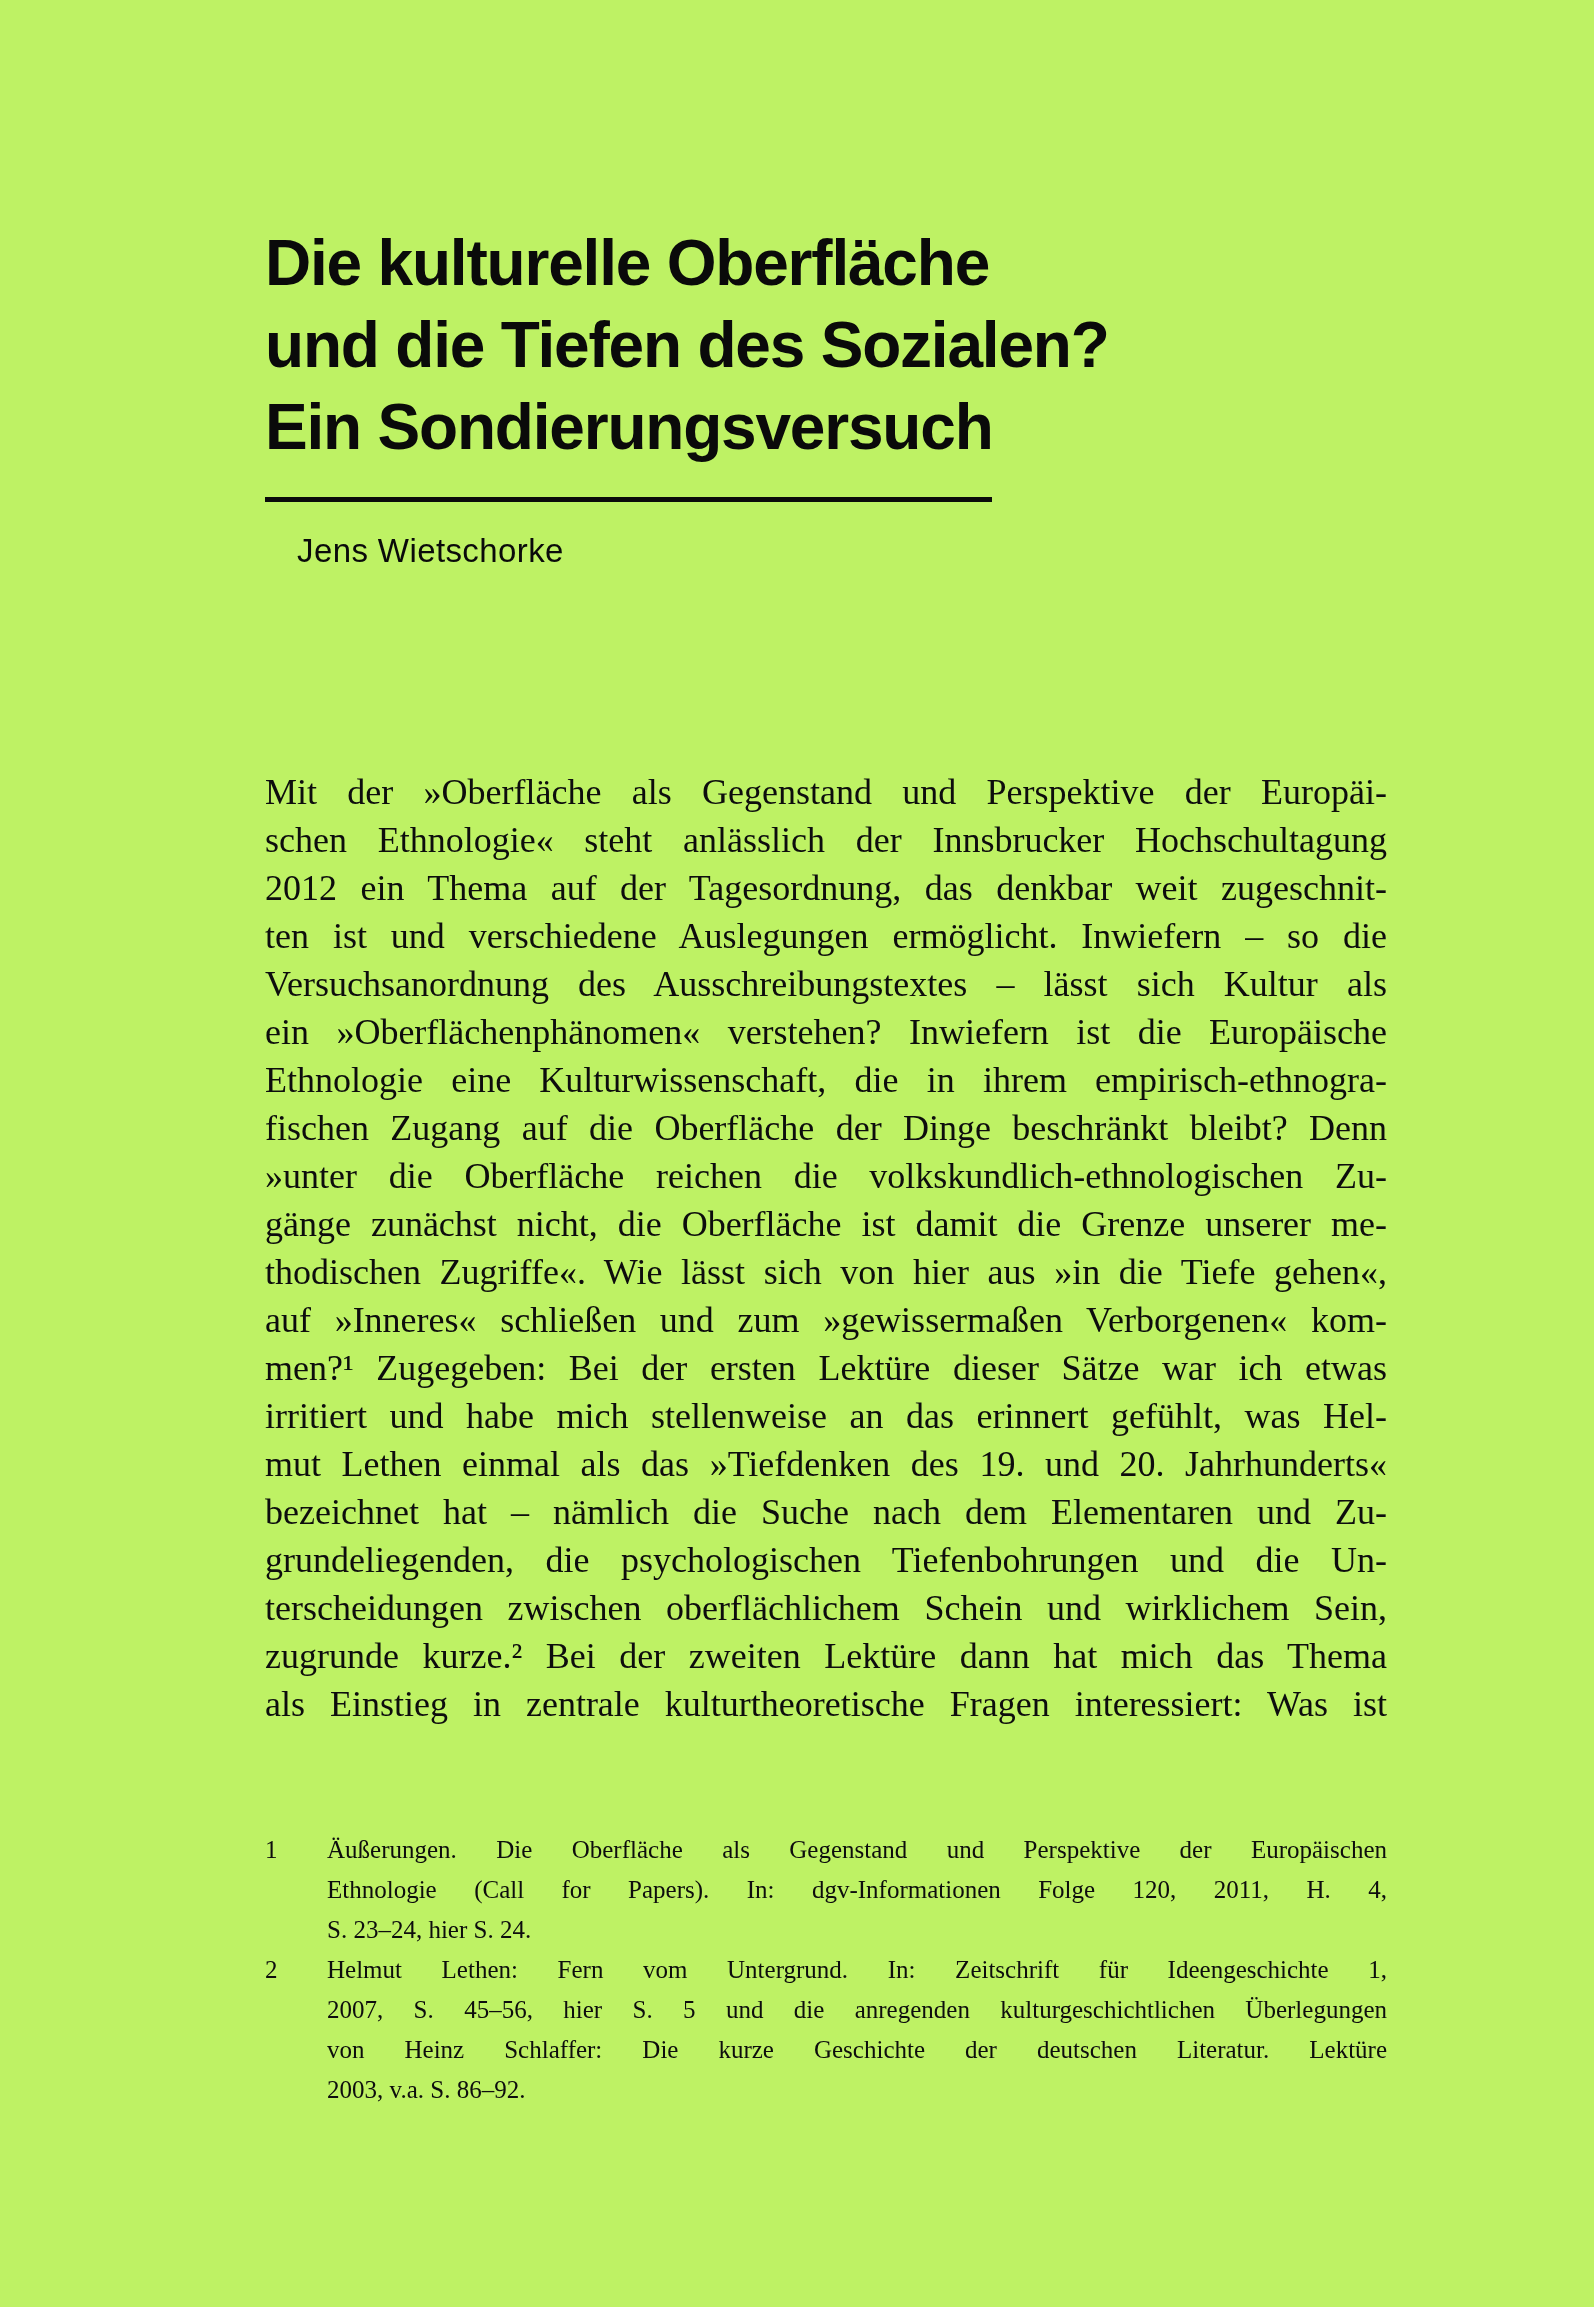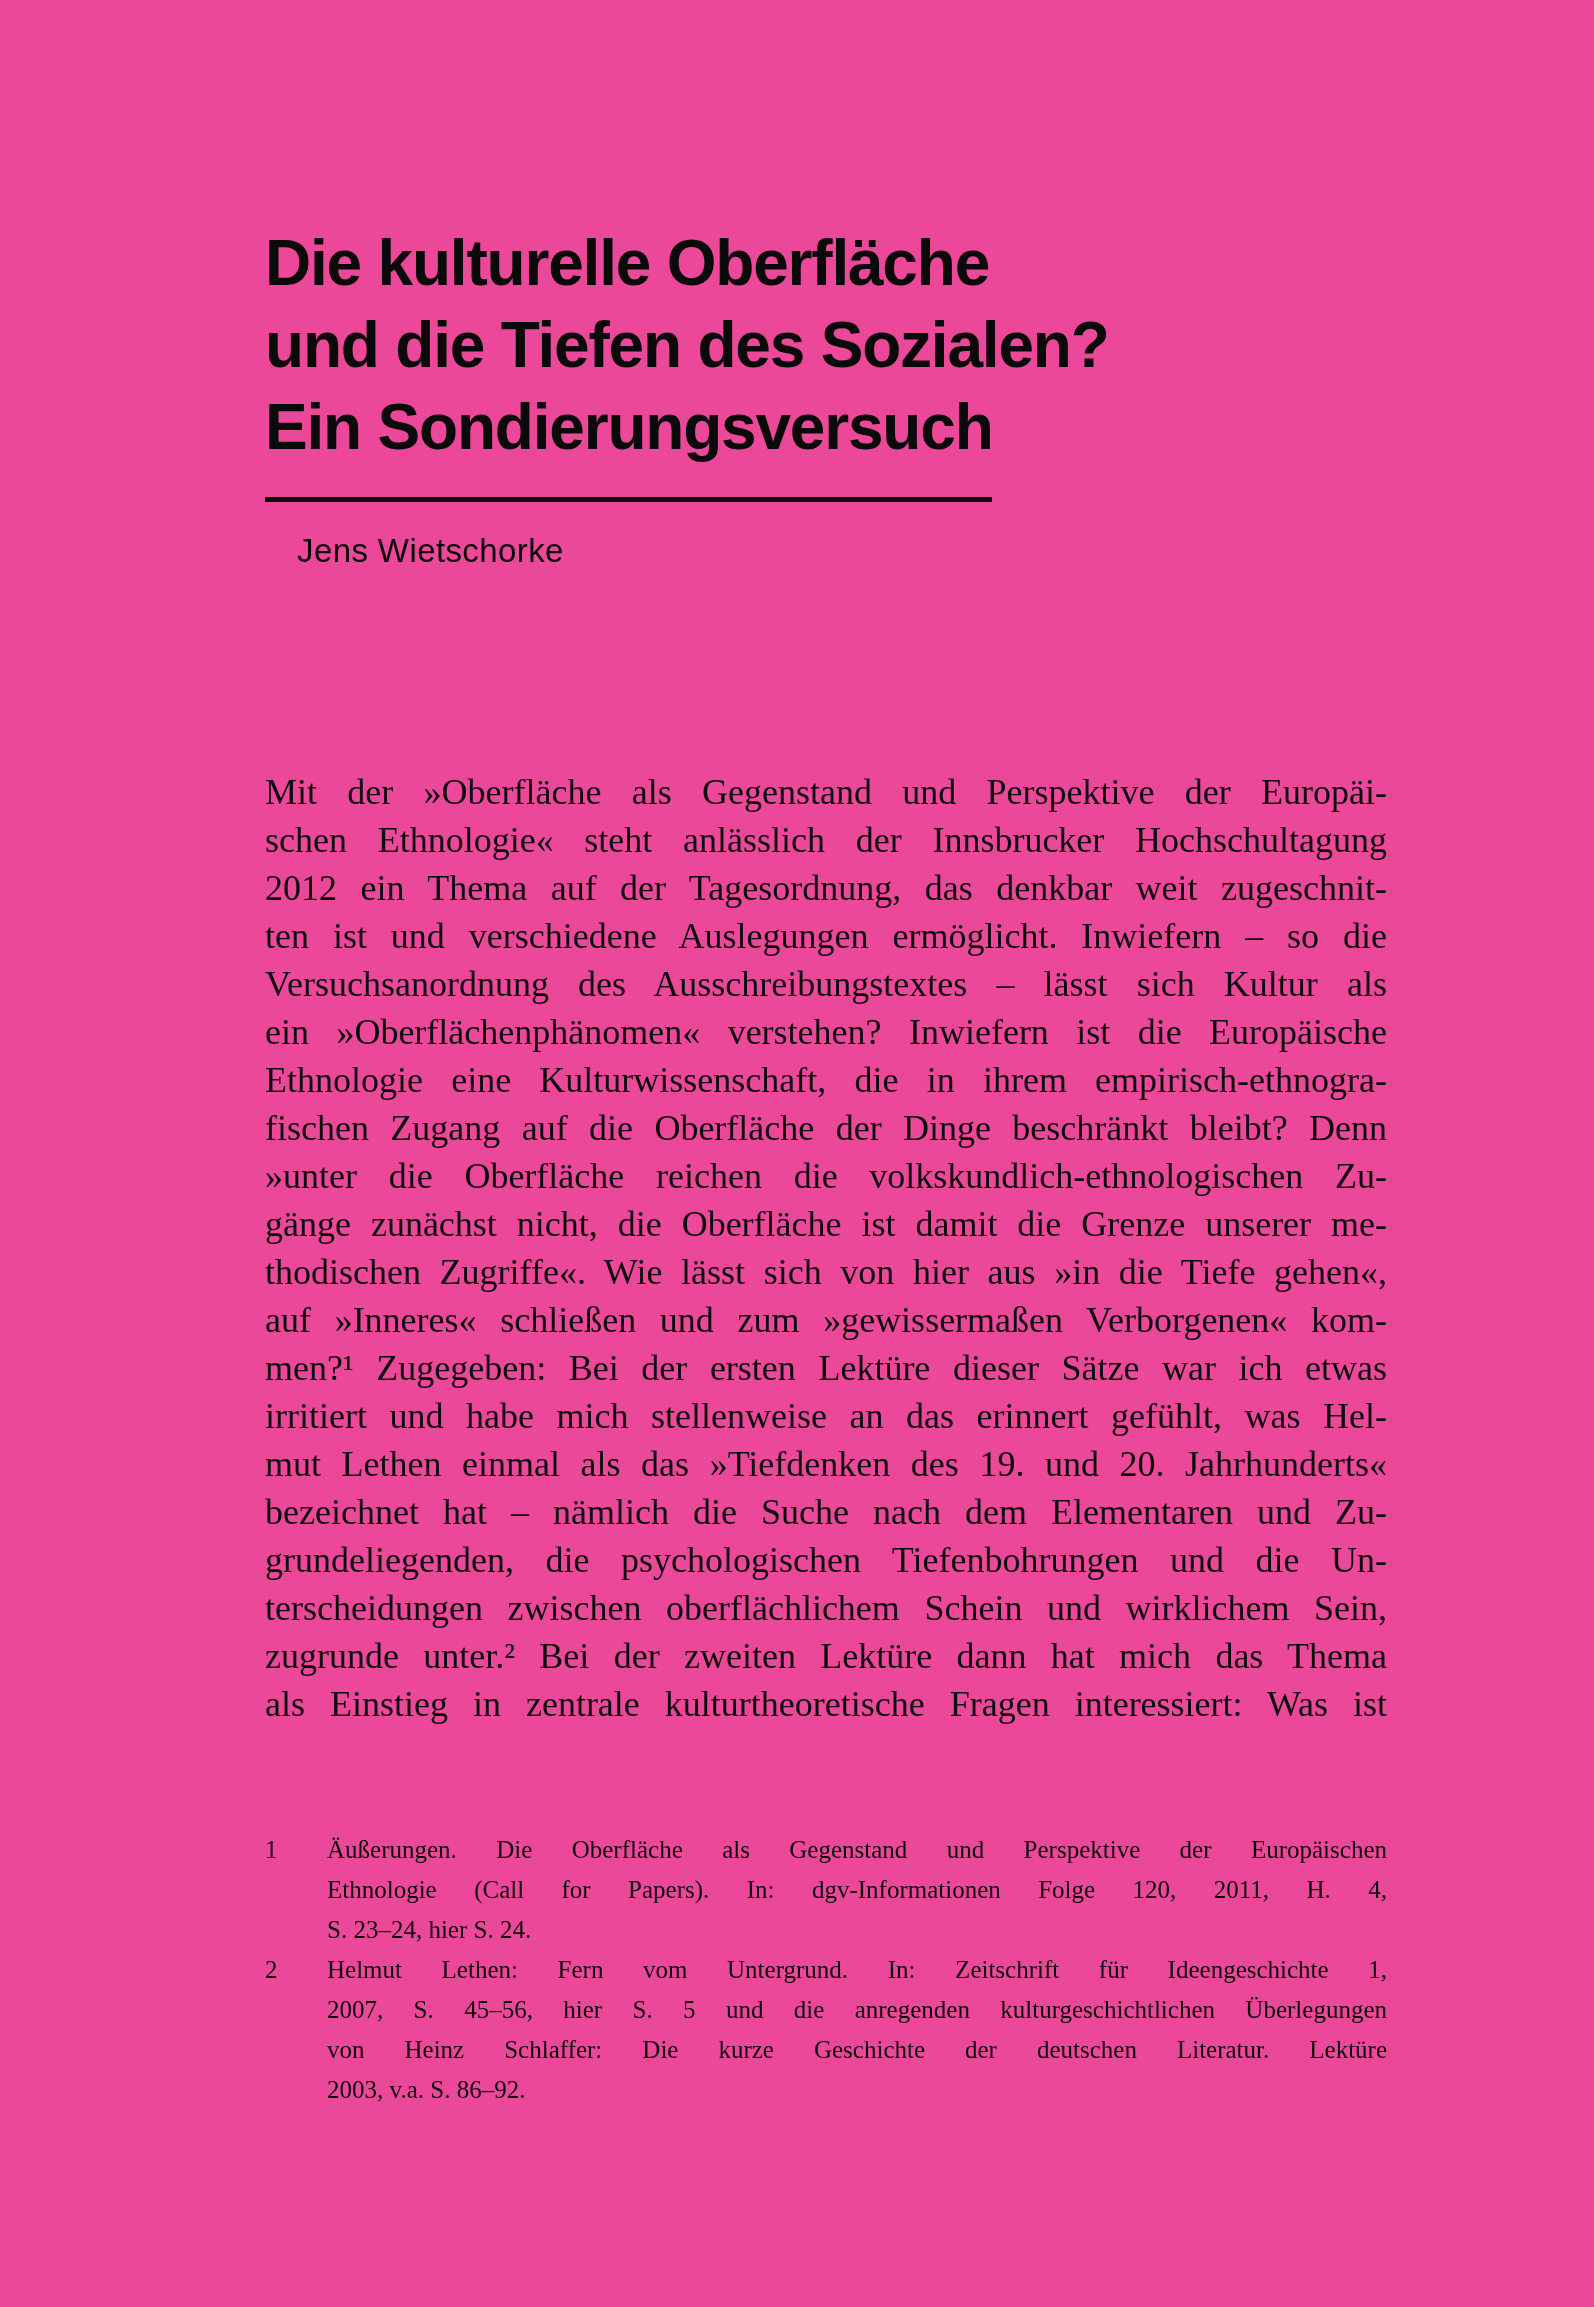--- a/index.html
+++ b/index.html
@@ -6,21 +6,21 @@
   html, body {
     margin: 0;
     padding: 0;
     background: #e8e8e8;
   }
   .page {
     position: relative;
     width: 1595px;
     height: 2307px;
     margin: 0 auto;
-    background: #ec4899;
+    background: #bef264;
     color: #0b0b0b;
     font-family: "Liberation Serif", serif;
     overflow: hidden;
   }
 
   
   .title {
     position: absolute;
     left: 265px;
     top: 222px;
@@ -138,21 +138,21 @@
     <div class="body-line">»unter die Oberfläche reichen die volkskundlich-ethnologischen Zu-</div>
     <div class="body-line">gänge zunächst nicht, die Oberfläche ist damit die Grenze unserer me-</div>
     <div class="body-line">thodischen Zugriffe«. Wie lässt sich von hier aus »in die Tiefe gehen«,</div>
     <div class="body-line">auf »Inneres« schließen und zum »gewissermaßen Verborgenen« kom-</div>
     <div class="body-line">men?¹ Zugegeben: Bei der ersten Lektüre dieser Sätze war ich etwas</div>
     <div class="body-line">irritiert und habe mich stellenweise an das erinnert gefühlt, was Hel-</div>
     <div class="body-line">mut Lethen einmal als das »Tiefdenken des 19. und 20. Jahrhunderts«</div>
     <div class="body-line">bezeichnet hat – nämlich die Suche nach dem Elementaren und Zu-</div>
     <div class="body-line">grundeliegenden, die psychologischen Tiefenbohrungen und die Un-</div>
     <div class="body-line">terscheidungen zwischen oberflächlichem Schein und wirklichem Sein,</div>
-    <div class="body-line">zugrunde unter.² Bei der zweiten Lektüre dann hat mich das Thema</div>
+    <div class="body-line">zugrunde kurze.² Bei der zweiten Lektüre dann hat mich das Thema</div>
     <div class="body-line">als Einstieg in zentrale kulturtheoretische Fragen interessiert: Was ist</div>
   </div>
 
   <div class="footnotes">
 
     <div class="footnote">
       <div class="fn-num">1</div>
       <div class="fn-body">
         <div class="fn-line">Äußerungen. Die Oberfläche als Gegenstand und Perspektive der Europäischen</div>
         <div class="fn-line">Ethnologie (Call for Papers). In: dgv-Informationen Folge 120, 2011, H. 4,</div>

